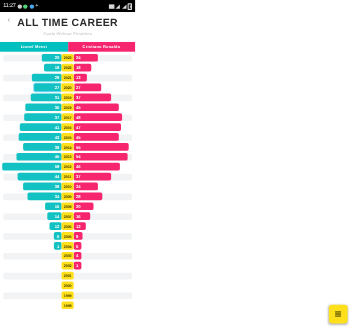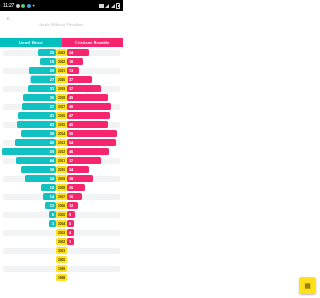--- a/index.html
+++ b/index.html
@@ -121,20 +121,21 @@
   <div id="status-right">
     <span class="sb-sq"></span>
     <span class="sb-tri"></span>
     <span class="sb-tri"></span>
     <span class="sb-batt"></span>
   </div>
 </div>
 
 <div id="app-header">
   <div id="back-button">‹</div>
+  <div id="page-title">ALL TIME CAREER</div>
   <div id="page-subtitle">Goals Without Penalties</div>
 </div>
 
 <div id="col-header">
   <div class="col-head" id="col-head-left">Lionel Messi</div>
   <div class="col-head" id="col-head-right">Cristiano Ronaldo</div>
 </div>
 
 <div id="chart-body">
     <div class="row">

